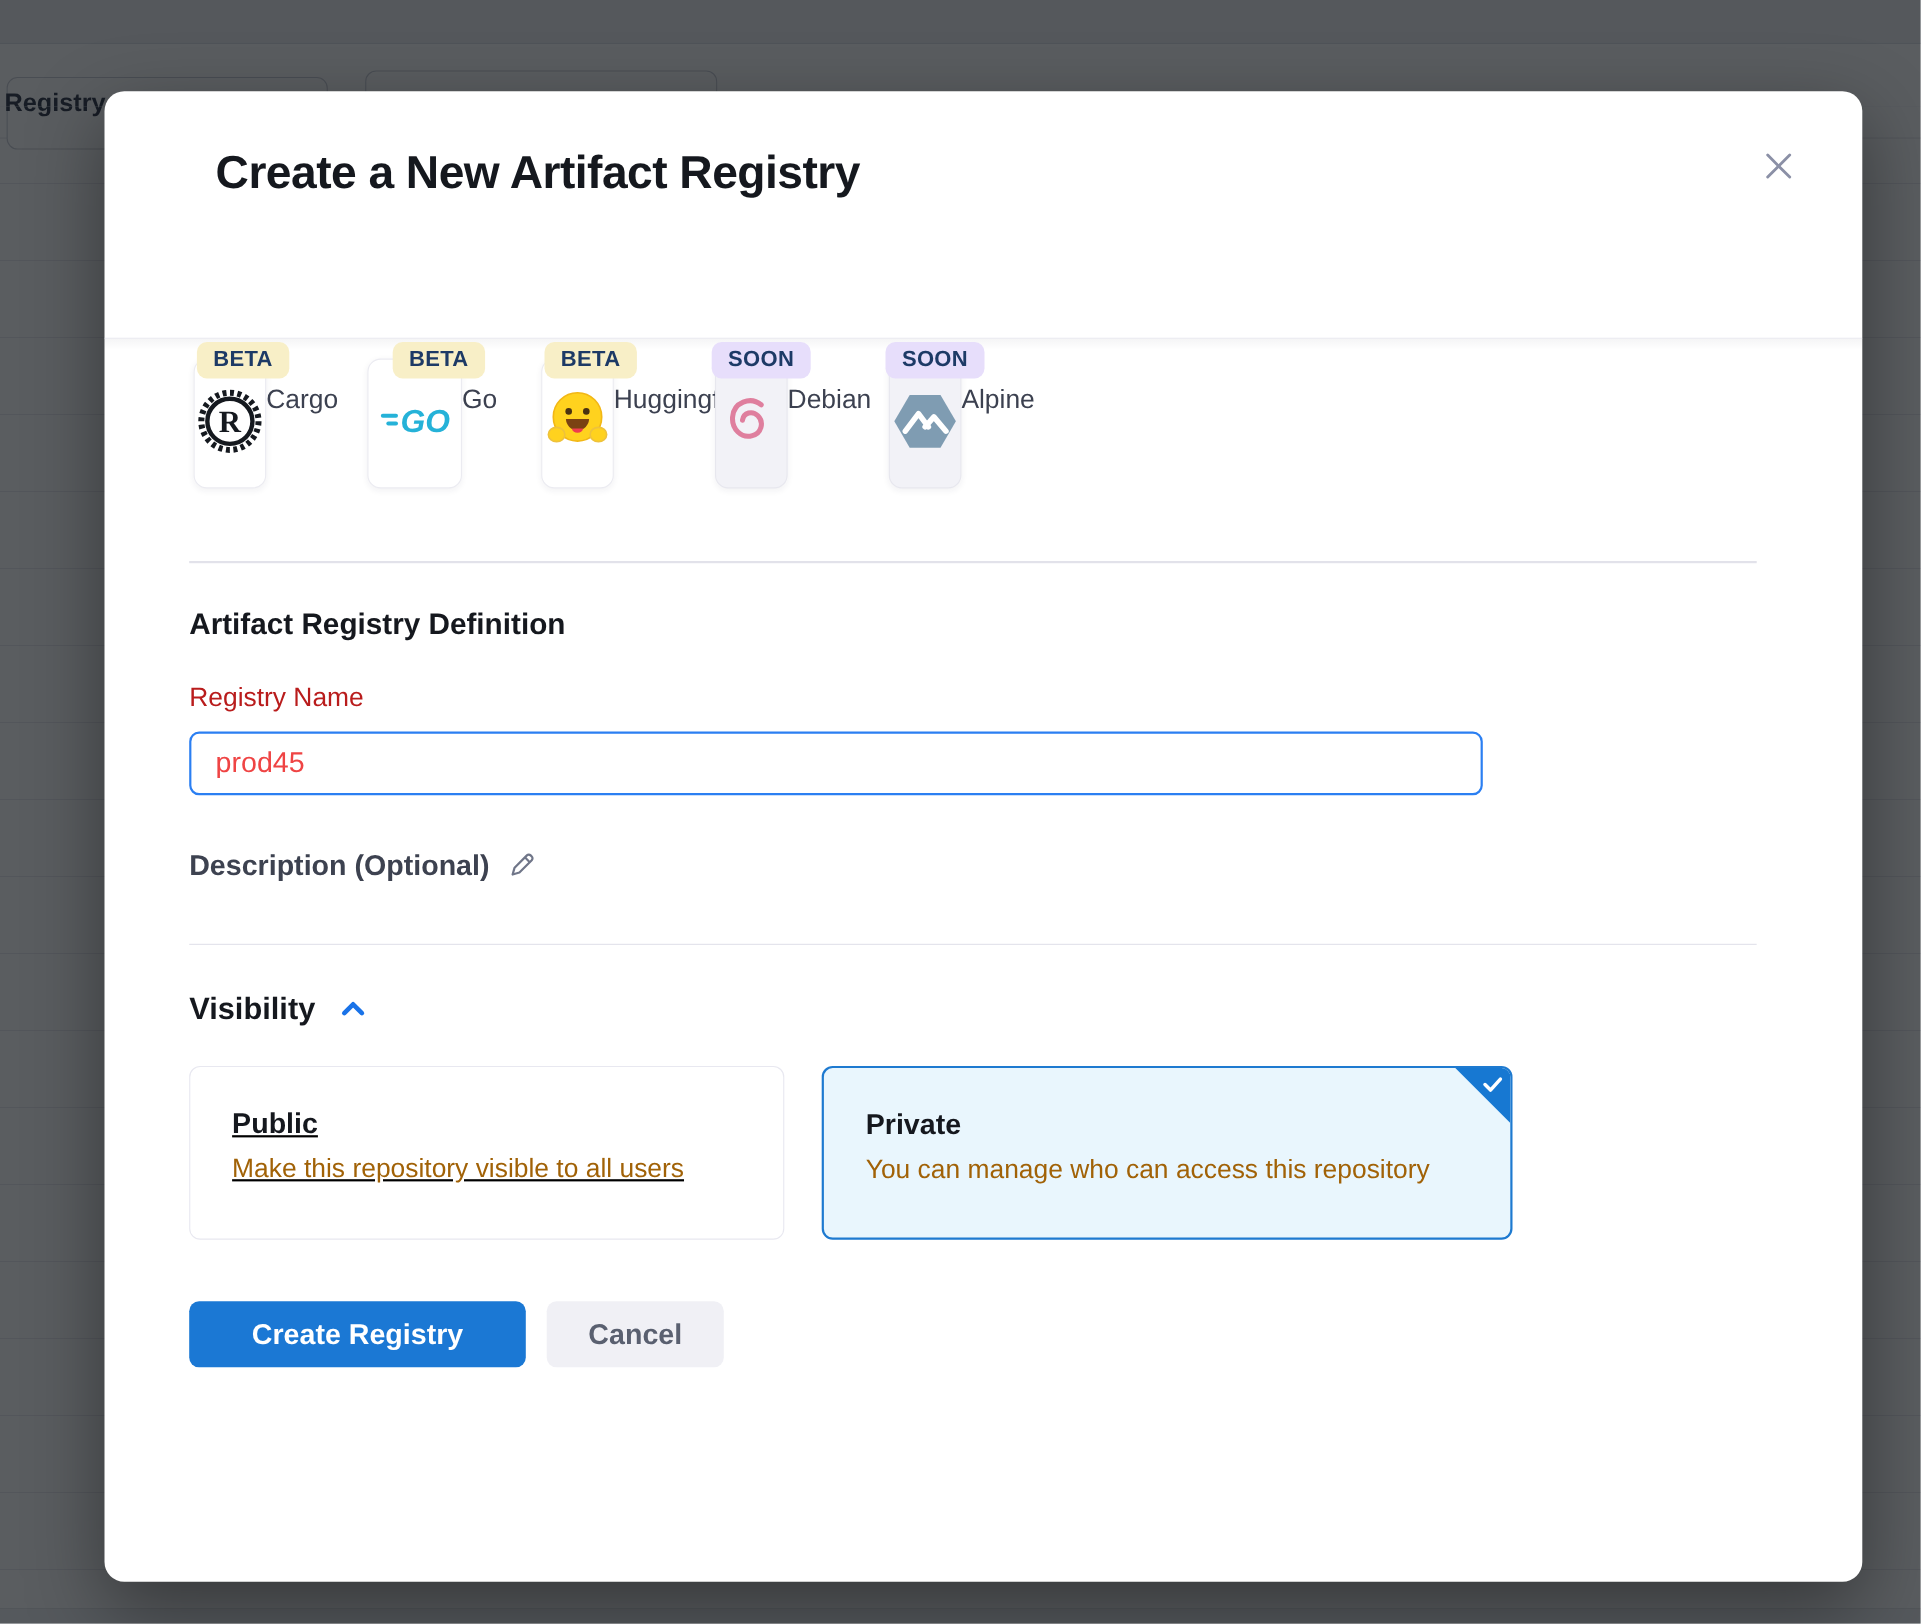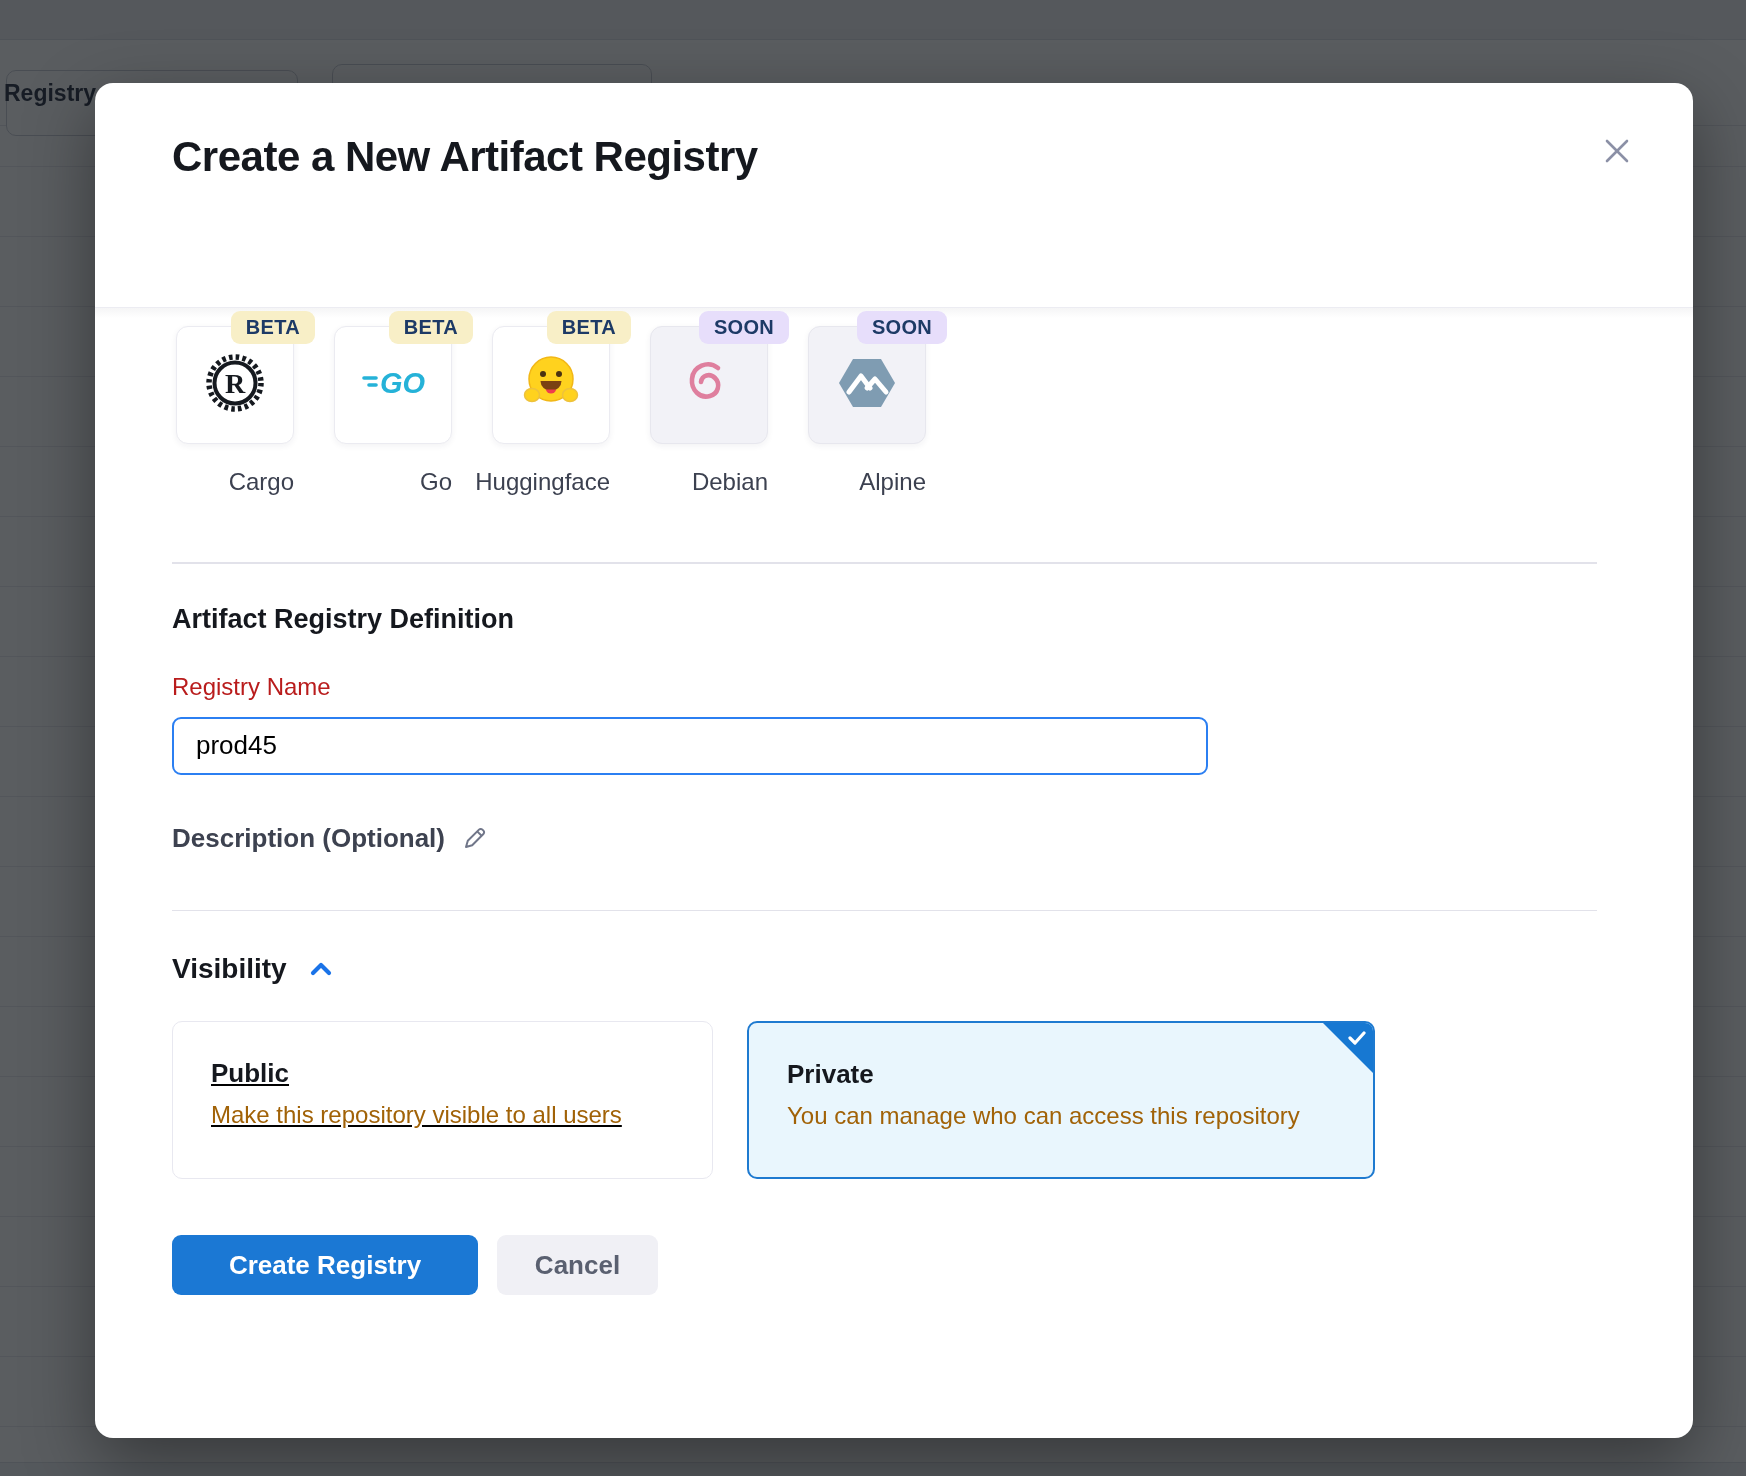--- a/index.html
+++ b/index.html
@@ -20,55 +20,55 @@
   .bg-rows { position:absolute; left:0; top:97px; right:0; bottom:14px;
              background:repeating-linear-gradient(to bottom, transparent 0 69px, #e4e6eb 69px 70px); }
   .bg-divider-2 { position:absolute; left:0; top:1462px; right:0; height:1px; background:#d8dbe0; }
   .bg-footer { position:absolute; left:0; top:1463px; right:0; bottom:0; background:#eef0f3; }
   .overlay { position:absolute; inset:0; background:rgba(27,31,34,0.72); }
 
   
   .modal { position:absolute; left:95px; top:83px; width:1598px; height:1355px;
            background:#fff; border-radius:18px; box-shadow:0 24px 70px rgba(0,0,0,0.4);
            overflow:hidden; }
-  .modal-header { position:relative; padding:50px 96px 0 77px; height:225px; }
+  .modal-header { position:relative; padding:50px 96px 0 101px; height:225px; }
   .modal-title { font-size:42px; font-weight:700; color:#15181e; letter-spacing:-0.5px; }
   .modal-subtitle { margin-top:22px; font-size:23px; color:#555b69; }
   .modal-header::after { content:""; position:absolute; left:0; right:0; bottom:0; height:1px;
                          background:#ececf2; }
   .close-btn { position:absolute; top:52px; right:58px; width:36px; height:36px;
                display:flex; align-items:center; justify-content:center; cursor:pointer; }
   .modal-body { position:relative; padding:18px 96px 0 77px; }
   .modal-body::before { content:""; position:absolute; left:0; right:0; top:0; height:10px;
                         background:linear-gradient(to bottom, rgba(20,20,40,0.045), transparent); }
 
   
   .type-row { display:flex; gap:40px; margin-left:4px; }
-  .type-item { width:118px; display:flex; flex-direction:column; align-items:flex-end; }
+  .type-item { width:118px; display:flex; flex-direction:row; align-items:flex-start; }
   .type-card { position:relative; width:118px; height:118px; background:#fff;
                border:1px solid #ebebf1; border-radius:12px;
                box-shadow:0 2px 6px rgba(30,34,60,0.06);
                display:flex; align-items:center; justify-content:center; cursor:pointer; }
   .type-card.disabled { background:#f2f2f7; border-color:#e7e7ee; cursor:default; }
   .badge { position:absolute; top:-16px; right:-22px; padding:5px 15px; border-radius:9px;
            font-size:20px; font-weight:700; color:#1d3a66; letter-spacing:0.3px; }
   .badge.beta { background:#f8efc7; }
   .badge.soon { background:#e7defb; }
   .type-label { margin-top:24px; font-size:24px; color:#3c4150; white-space:nowrap; }
 
   .divider { height:1.5px; background:#e2e2ea; }
   .divider-1 { margin-top:66px; }
   .divider-2 { margin-top:56px; }
 
   
   .section-heading { margin-top:40px; font-size:27px; font-weight:700; color:#15181e; }
   .field-label { margin-top:38px; font-size:24px; color:#b91c1c; }
-  .name-input { display:block; margin-top:16px; width:1036px; height:58px;
+  .name-input { display:block; margin-top:16px; width:1176px; height:58px;
                 border:2.5px solid #2b7ff2; border-radius:9px; padding:0 22px;
-                font-size:26px; color:#000000; font-family:"Liberation Sans", sans-serif;
+                font-size:26px; color:#ef4444; font-family:"Liberation Sans", sans-serif;
                 outline:none; background:#fff; }
   .opt-row { display:flex; align-items:center; gap:16px; }
   .opt-row.desc { margin-top:48px; }
   .opt-row.labels { margin-top:34px; }
   .opt-label { font-size:26px; font-weight:600; color:#3d4250; }
   .pencil { cursor:pointer; display:flex; align-items:center; }
 
   
   .visibility-head { margin-top:42px; display:flex; align-items:center; gap:20px; }
   .visibility-title { font-size:28px; font-weight:700; color:#15181e; }

